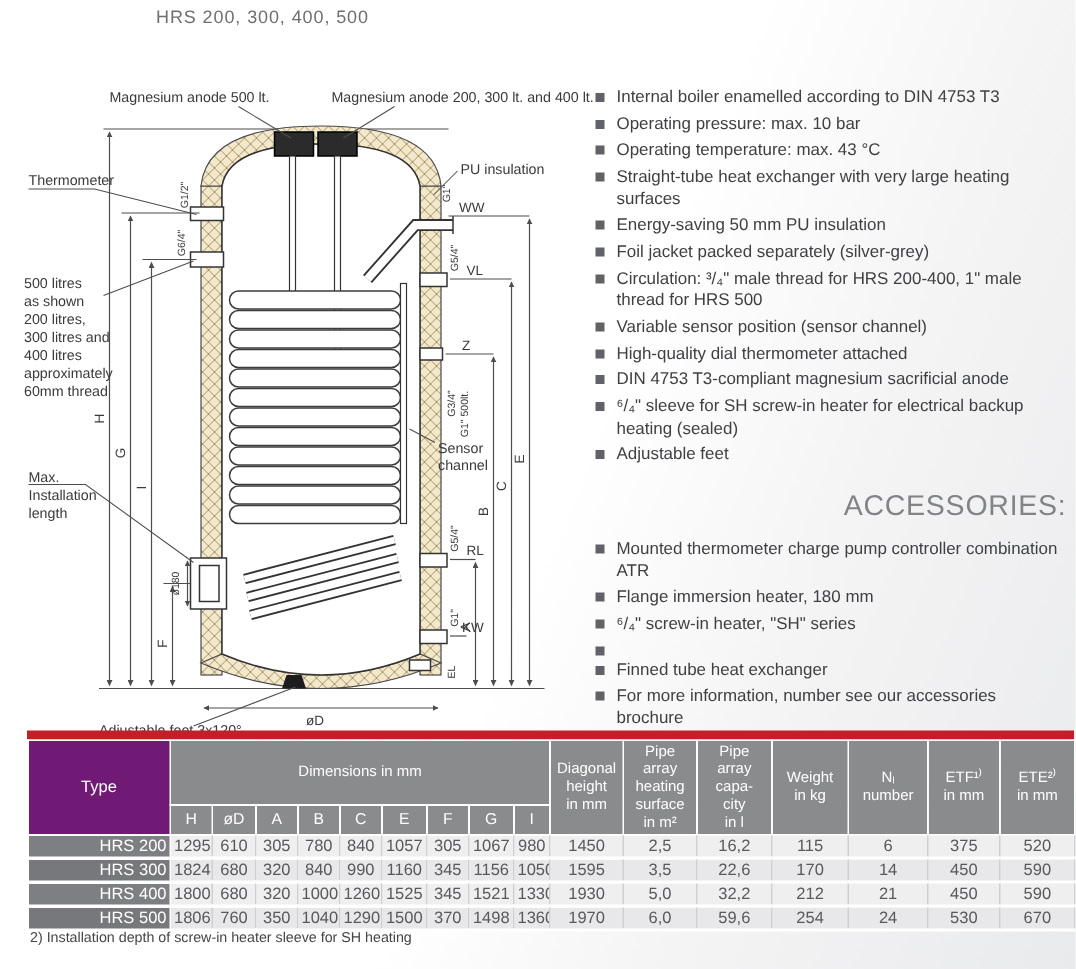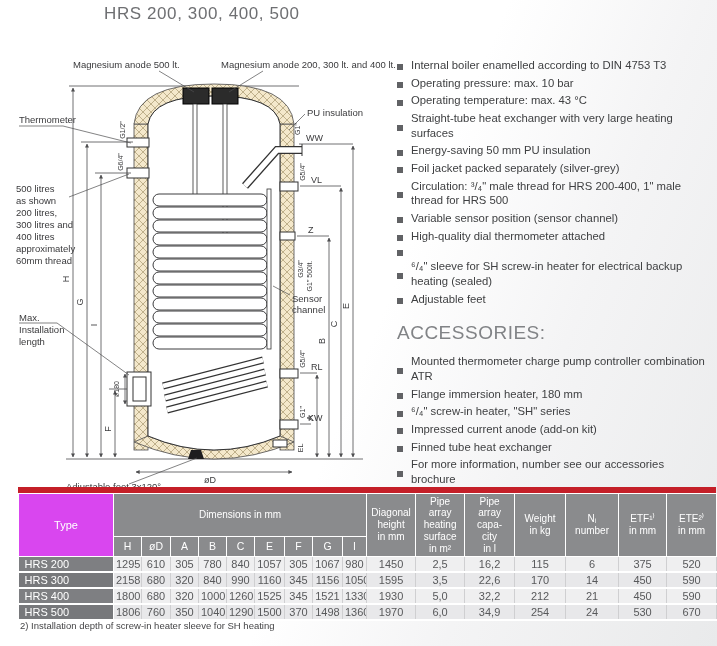--- a/index.html
+++ b/index.html
@@ -2,61 +2,62 @@
 <html><head>
 <meta charset="utf-8">
 <style>
   html,body{margin:0;padding:0;}
   body{
     width:717px;height:646px;position:relative;overflow:hidden;
     font-family:"Liberation Sans",sans-serif;color:#3f4042;
     background:linear-gradient(112deg,#ffffff 52%,#f4f4f5 72%,#e9eaeb 100%);
   }
   .page-title{
-    position:absolute;left:104px;top:4px;font-size:17px;letter-spacing:.6px;
+    position:absolute;left:104px;top:4px;font-size:12px;letter-spacing:.6px;
     color:#6e6f72;font-weight:400;
   }
   
   .right-col{position:absolute;left:397px;top:58px;width:314px;}
   ul.feat{list-style:none;margin:0;padding:0;}
   ul.feat li{
-    display:flex;align-items:center;gap:8px;
+    display:flex;align-items:flex-start;gap:8px;
     font-size:11.3px;line-height:1.3;color:#3f4042;margin-bottom:3px;
   }
   .sq{flex:0 0 auto;width:6px;height:6px;background:#616265;margin-top:4px;}
   .acc-head{
     margin:16px 0 10px 0;font-size:19px;font-weight:400;color:#818386;
     letter-spacing:.5px;
+    text-align:right;
   }
   
   .diagram{position:absolute;left:0;top:44px;width:395px;height:458px;margin-left:11px;}
   svg text{font-family:"Liberation Sans",sans-serif;fill:#3a3a3c;}
   .lbl{font-size:9.5px;}
   .dimL{font-size:9px;}
   .thr{font-size:7px;}
   
   .table-wrap{position:absolute;left:18px;top:487px;width:698px;}
   .red-band{height:6px;background:#c41f28;}
   table{border-collapse:collapse;table-layout:fixed;width:698px;font-size:11px;}
   th,td{padding:0 2px;overflow:hidden;}
   thead th{
     background:#8a8b8d;color:#fff;font-weight:normal;font-size:10px;
     border:1px solid #fff;white-space:pre-line;line-height:1.18;vertical-align:middle;
   }
-  th.type-cell{background:#d946ef;font-size:11px;}
+  th.type-cell{background:#701a75;font-size:11px;}
   tr.letters th{height:19px;font-size:10.5px;}
   tr.grp th{height:42px;}
   tbody td{
     text-align:center;color:#58595b;font-size:11px;height:14px;
     border-right:1px solid #cfcfd1;border-bottom:2px solid #fff;
     background:#efeff0;
   }
   tbody tr:nth-child(even) td{background:#e8e8ea;}
   tbody td.type{
-    background:#7e7f82;color:#fff;text-align:left;padding-left:6px;
+    background:#7e7f82;color:#fff;text-align:right;padding-left:6px;
     border-right:1px solid #fff;font-size:11px;
   }
   tbody tr:nth-child(even) td.type{background:#77787b;}
   .footnotes{position:absolute;left:20px;top:620px;font-size:9.5px;color:#454547;line-height:1.3;}
 </style>
 </head>
 <body>
 
 <div class="page-title">HRS 200, 300, 400, 500</div>
 
@@ -261,20 +262,21 @@
     <li>
         <span class="sq"></span>
         <span>Variable sensor position (sensor channel)</span>
       </li>
     <li>
         <span class="sq"></span>
         <span>High-quality dial thermometer attached</span>
       </li>
     <li>
         <span class="sq"></span>
+        <span>DIN 4753 T3-compliant magnesium sacrificial anode</span>
       </li>
     <li>
         <span class="sq"></span>
         <span>⁶/₄" sleeve for SH screw-in heater for electrical backup heating (sealed)</span>
       </li>
     <li>
         <span class="sq"></span>
         <span>Adjustable feet</span>
       </li>
   </ul>
@@ -289,21 +291,20 @@
     <li>
         <span class="sq"></span>
         <span>Flange immersion heater, 180 mm</span>
       </li>
     <li>
         <span class="sq"></span>
         <span>⁶/₄" screw-in heater, "SH" series</span>
       </li>
     <li>
         <span class="sq"></span>
-        <span>Impressed current anode (add-on kit)</span>
       </li>
     <li>
         <span class="sq"></span>
         <span>Finned tube heat exchanger</span>
       </li>
     <li>
         <span class="sq"></span>
         <span>For more information, number see our accessories brochure</span>
       </li>
   </ul>
@@ -384,21 +385,21 @@
           <td>1450</td>
           <td>2,5</td>
           <td>16,2</td>
           <td>115</td>
           <td>6</td>
           <td>375</td>
           <td>520</td>
       </tr>
       <tr>
         <td class="type">HRS 300</td>
-        <td>2158</td>
+        <td>1824</td>
           <td>680</td>
           <td>320</td>
           <td>840</td>
           <td>990</td>
           <td>1160</td>
           <td>345</td>
           <td>1156</td>
           <td>1050</td>
           <td>1595</td>
           <td>3,5</td>
@@ -433,21 +434,21 @@
           <td>760</td>
           <td>350</td>
           <td>1040</td>
           <td>1290</td>
           <td>1500</td>
           <td>370</td>
           <td>1498</td>
           <td>1360</td>
           <td>1970</td>
           <td>6,0</td>
-          <td>34,9</td>
+          <td>59,6</td>
           <td>254</td>
           <td>24</td>
           <td>530</td>
           <td>670</td>
       </tr>
     </tbody>
   </table>
 </div>
 
 <div class="footnotes">

